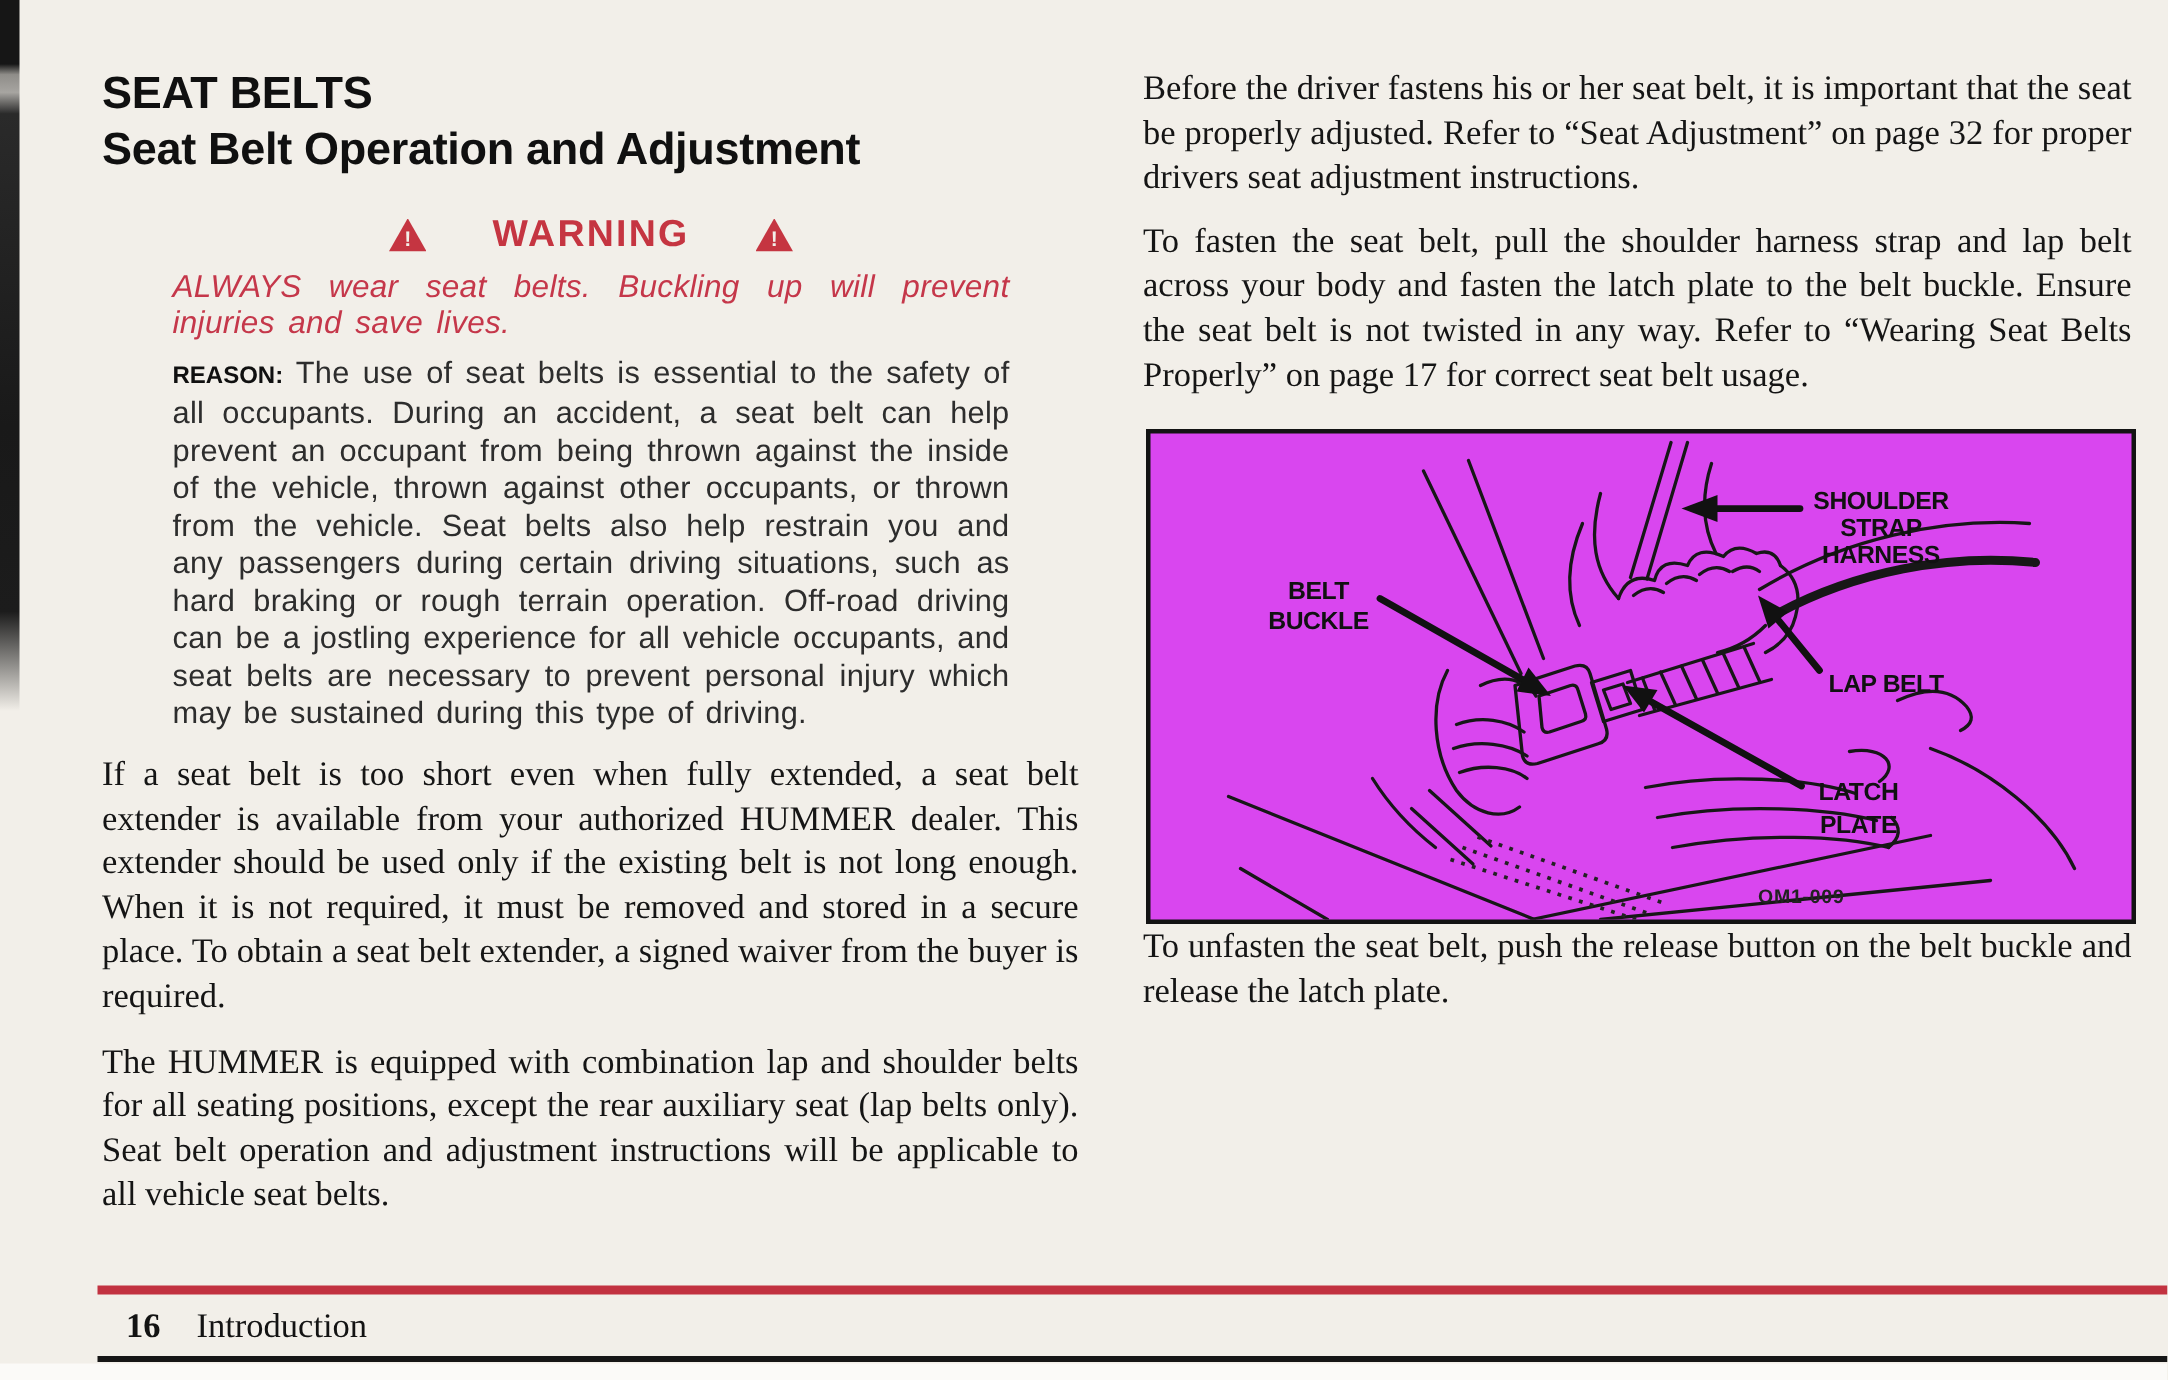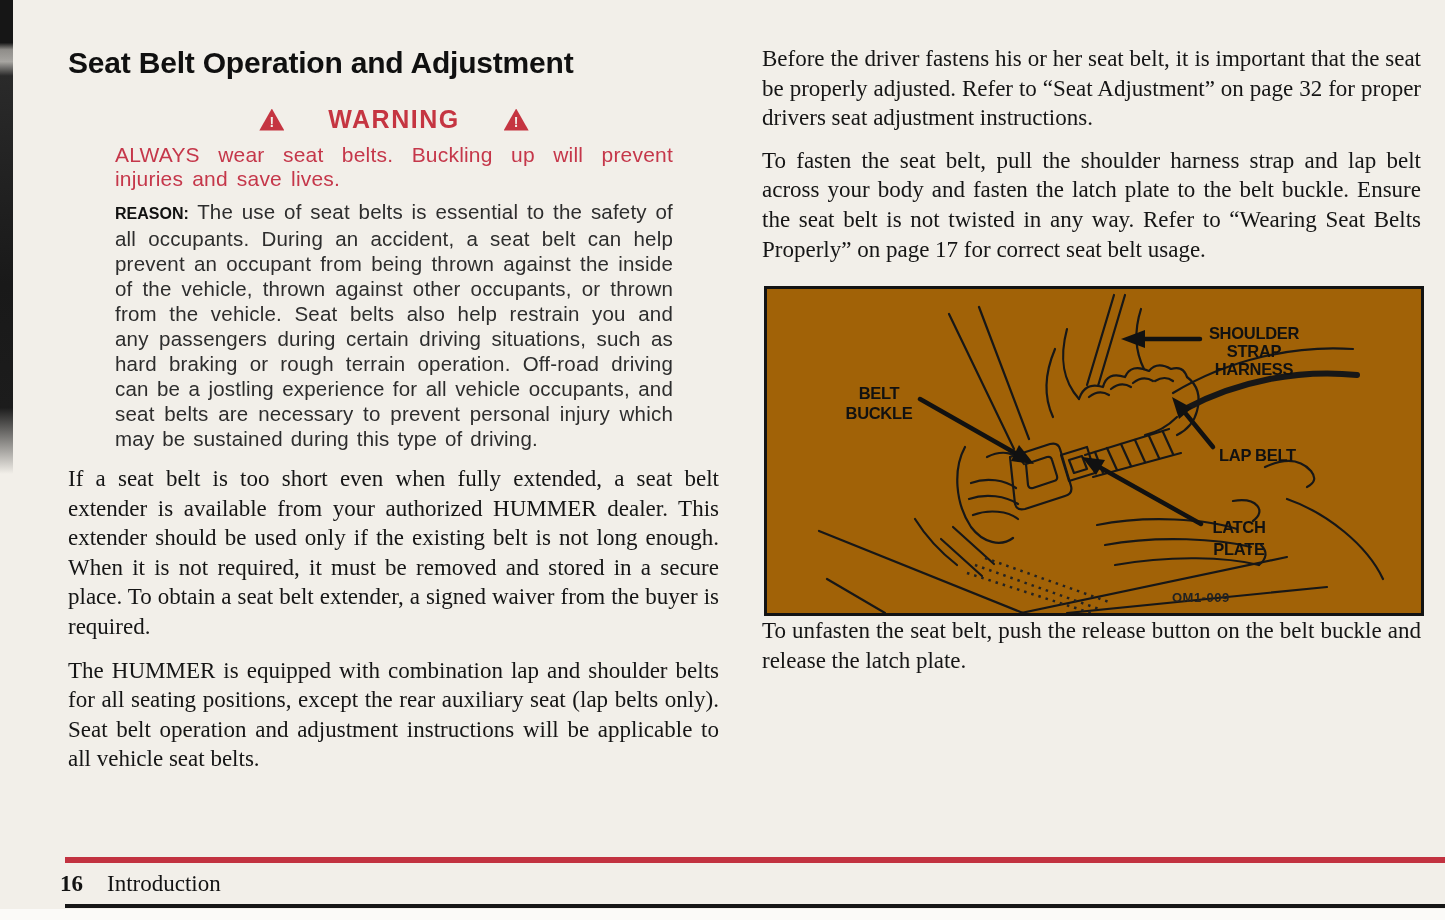--- a/index.html
+++ b/index.html
@@ -22,63 +22,64 @@
 
   .h-line{font-weight:700;font-size:30px;line-height:37px;color:#101010;letter-spacing:-0.2px;}
 
   .warning-wrap{margin:24px 0 0 47px;width:558px;}
   .warning-head{display:flex;justify-content:center;align-items:center;gap:44px;}
   .warning-title{color:#c53541;font-weight:700;font-size:25px;letter-spacing:1.5px;}
   .warn-tri{width:25px;height:22px;background:#c53541;position:relative;
     clip-path:polygon(50% 0,100% 100%,0 100%);}
   .warn-tri::after{content:"!";position:absolute;left:0;right:0;bottom:0;text-align:center;
     color:#f2efe9;font-weight:700;font-size:14px;line-height:18px;}
-  .warning-msg{margin-top:9px;color:#c5374a;font-size:21px;line-height:24px;
+  .warning-msg{margin-top:9px;color:#c5374a;font-style:italic;font-size:21px;line-height:24px;
     text-align:justify;letter-spacing:0.2px;word-spacing:3px;}
   .reason{margin-top:8px;font-size:20.5px;line-height:25px;text-align:justify;color:#2d2d2d;
     letter-spacing:0.2px;word-spacing:2px;}
   .reason .rl{font-weight:700;font-size:16px;color:#101010;letter-spacing:0;}
 
   .serif-p{font-family:"Liberation Serif",serif;font-size:23px;line-height:29.6px;
     text-align:justify;color:#151515;margin:0;}
   .left-col .serif-p{margin-top:13px;}
   .left-col .serif-p.first{margin-top:14px;}
   .right-col .serif-p{margin-top:0;}
   .right-col .serif-p + .serif-p{margin-top:13px;}
 
   
   .figure-box{margin-top:22px;margin-left:2px;width:654px;height:324px;
-    border:3px solid #131313;background:#a16207;position:relative;}
+    border:3px solid #131313;background:#d946ef;position:relative;}
   .figure-box svg{position:absolute;inset:0;}
   .fig-label{font-family:"Liberation Sans",sans-serif;font-weight:700;font-size:16.5px;
     fill:#111;letter-spacing:-0.3px;}
   .fig-code{font-family:"Liberation Sans",sans-serif;font-weight:600;font-size:13px;
     fill:#222;letter-spacing:0.5px;}
   .ln{stroke:#171717;stroke-width:2.2;fill:none;stroke-linecap:round;stroke-linejoin:round;}
   .thick{stroke-width:6;}
   .arrow-line{stroke:#111;stroke-width:4.5;fill:none;stroke-linecap:round;}
   .arrow-head{fill:#111;stroke:none;}
   .stipple{stroke:#222;stroke-width:2.5;fill:none;stroke-dasharray:2.5 5;}
 
   .rc-bottom{margin-top:19px;}
   .rc-last{margin-top:13px;}
 
   
   .rule-red{position:absolute;left:65px;right:0;top:857px;height:6px;background:#c23240;}
-  .footer-line{position:absolute;left:60px;top:871px;font-family:"Liberation Serif",serif;
+  .footer-line{position:absolute;left:84px;top:871px;font-family:"Liberation Serif",serif;
     font-size:23px;color:#131313;}
   .footer-line .pg{font-weight:700;margin-right:24px;}
   .rule-black{position:absolute;left:65px;right:0;top:904px;height:4px;background:#161616;}
 </style>
 </head>
 <body>
 
 <div class="binding-shadow"></div>
 
 <div class="left-col">
+  <div class="h-line">SEAT BELTS</div>
   <div class="h-line">Seat Belt Operation and Adjustment</div>
 
   <div class="warning-wrap">
     <div class="warning-head">
       <span class="warn-tri"></span>
       <span class="warning-title">WARNING</span>
       <span class="warn-tri"></span>
     </div>
     <div class="warning-msg">ALWAYS wear seat belts. Buckling up will prevent injuries and save lives.</div>
     <div class="reason">

